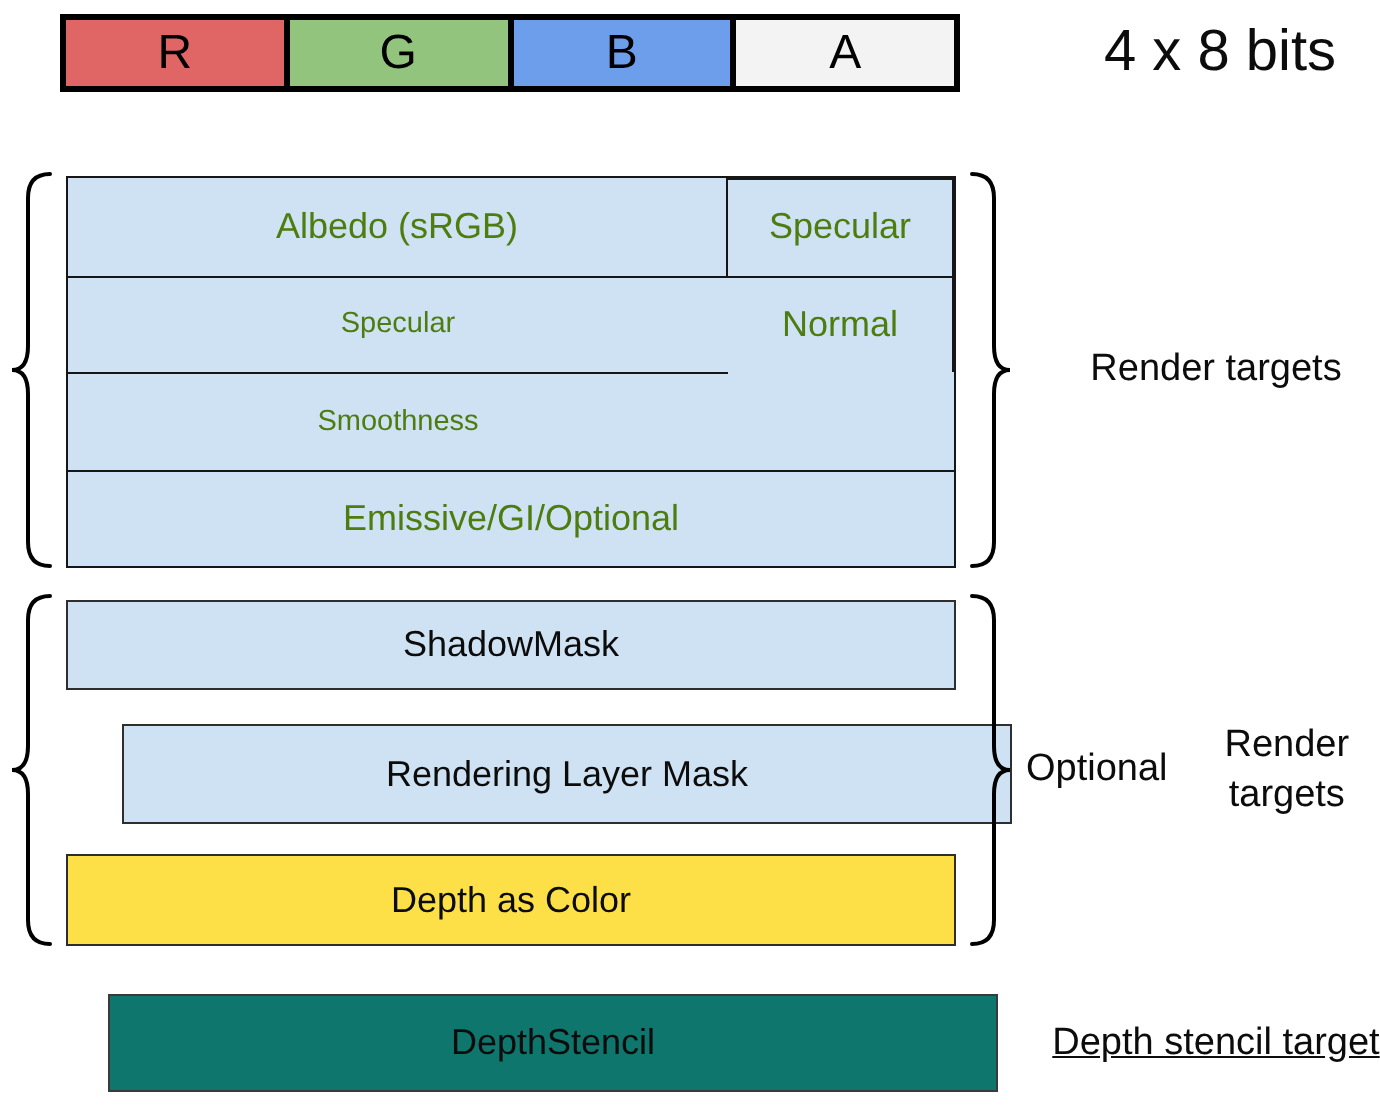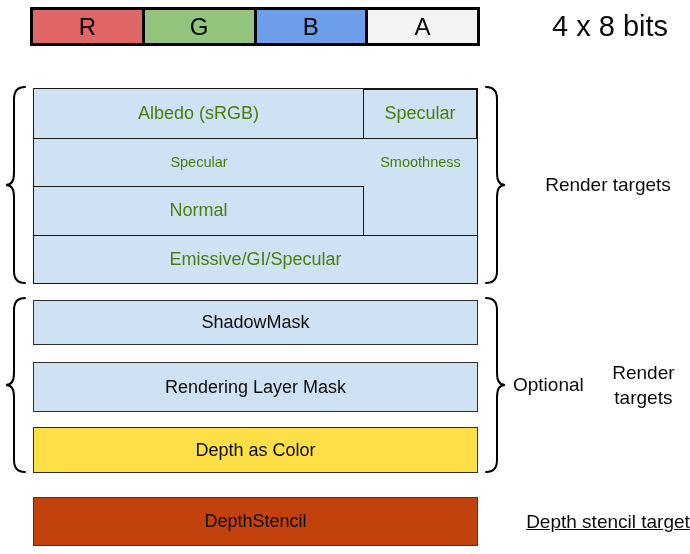--- a/index.html
+++ b/index.html
@@ -44,21 +44,21 @@
   .rt-bt   { border-top:1.5px solid #161616; }
   .rt-full { grid-column:1 / -1; }
 
   
   .flat-box {
     position:absolute; left:33px; width:445px; box-sizing:border-box;
     border:1.5px solid #2e2e2e; display:flex; align-items:center; justify-content:center;
     font-size:18px; color:#0c0c0c;
   }
   .opt-1 { top:300px; height:45px; }
-  .opt-2 { top:362px; height:50px; }
+  .opt-2 { top:362px; height:50px;margin-left:28px; }
   .opt-3 { top:427px; height:46px; }
   .ds-box { top:497px; height:49px; border-color:#3a3a3a; }
 
   
   .brace { position:absolute; width:24px; }
   .brace path { stroke:#000; stroke-width:2; fill:none; stroke-linecap:round; }
   .brace-rt-left  { left:5px;   top:85px;  height:200px; }
   .brace-rt-right { left:482px; top:85px;  height:200px; }
   .brace-opt-left  { left:5px;   top:296px; height:178px; }
   .brace-opt-right { left:482px; top:296px; height:178px; }
@@ -73,23 +73,23 @@
     <div class="rgba-cell" style="background-color: rgb(147, 196, 125);">G</div>
     <div class="rgba-cell" style="background-color: rgb(109, 158, 235);">B</div>
     <div class="rgba-cell" style="background-color: rgb(243, 243, 243);">A</div>
   </div>
   <div class="side-label bar-caption">4 x 8 bits</div>
 
   <div class="rt-table" style="background-color: rgb(207, 226, 243);">
     <div class="rt-cell rt-main">Albedo (sRGB)</div>
     <div class="rt-cell rt-main rt-bt">Specular</div>
     <div class="rt-cell rt-sub rt-bt">Specular</div>
+    <div class="rt-cell rt-main rt-bt">Normal</div>
     <div class="rt-cell rt-sub rt-bt">Smoothness</div>
-    <div class="rt-cell rt-main rt-bt">Normal</div>
-    <div class="rt-cell rt-full rt-bt">Emissive/GI/Specular</div>
+    <div class="rt-cell rt-full rt-bt">Emissive/GI/Optional</div>
   </div>
 
   <svg class="brace brace-rt-left" viewBox="0 0 24 200" preserveAspectRatio="none">
     <path d="M20 2 Q9 2 9 14 L9 88 Q9 100 1 100 Q9 100 9 112 L9 186 Q9 198 20 198"></path>
   </svg>
   <svg class="brace brace-rt-right" viewBox="0 0 24 200" preserveAspectRatio="none">
     <path d="M4 2 Q15 2 15 14 L15 88 Q15 100 23 100 Q15 100 15 112 L15 186 Q15 198 4 198"></path>
   </svg>
   <div class="side-label rt-label">Render targets</div>
 
@@ -101,16 +101,16 @@
     <path d="M20 2 Q9 2 9 14 L9 77 Q9 89 1 89 Q9 89 9 101 L9 164 Q9 176 20 176"></path>
   </svg>
   <svg class="brace brace-opt-right" viewBox="0 0 24 178" preserveAspectRatio="none">
     <path d="M4 2 Q15 2 15 14 L15 77 Q15 89 23 89 Q15 89 15 101 L15 164 Q15 176 4 176"></path>
   </svg>
   <div class="side-label opt-label">
     <span>Optional</span>
     <span>Render targets</span>
   </div>
 
-  <div class="flat-box ds-box" style="background-color: #c2410c;">DepthStencil</div>
+  <div class="flat-box ds-box" style="background-color: #0f766e; margin-left: 21px;">DepthStencil</div>
   <div class="side-label ds-label">Depth stencil target</div>
 
 </div>
 
 </body></html>

